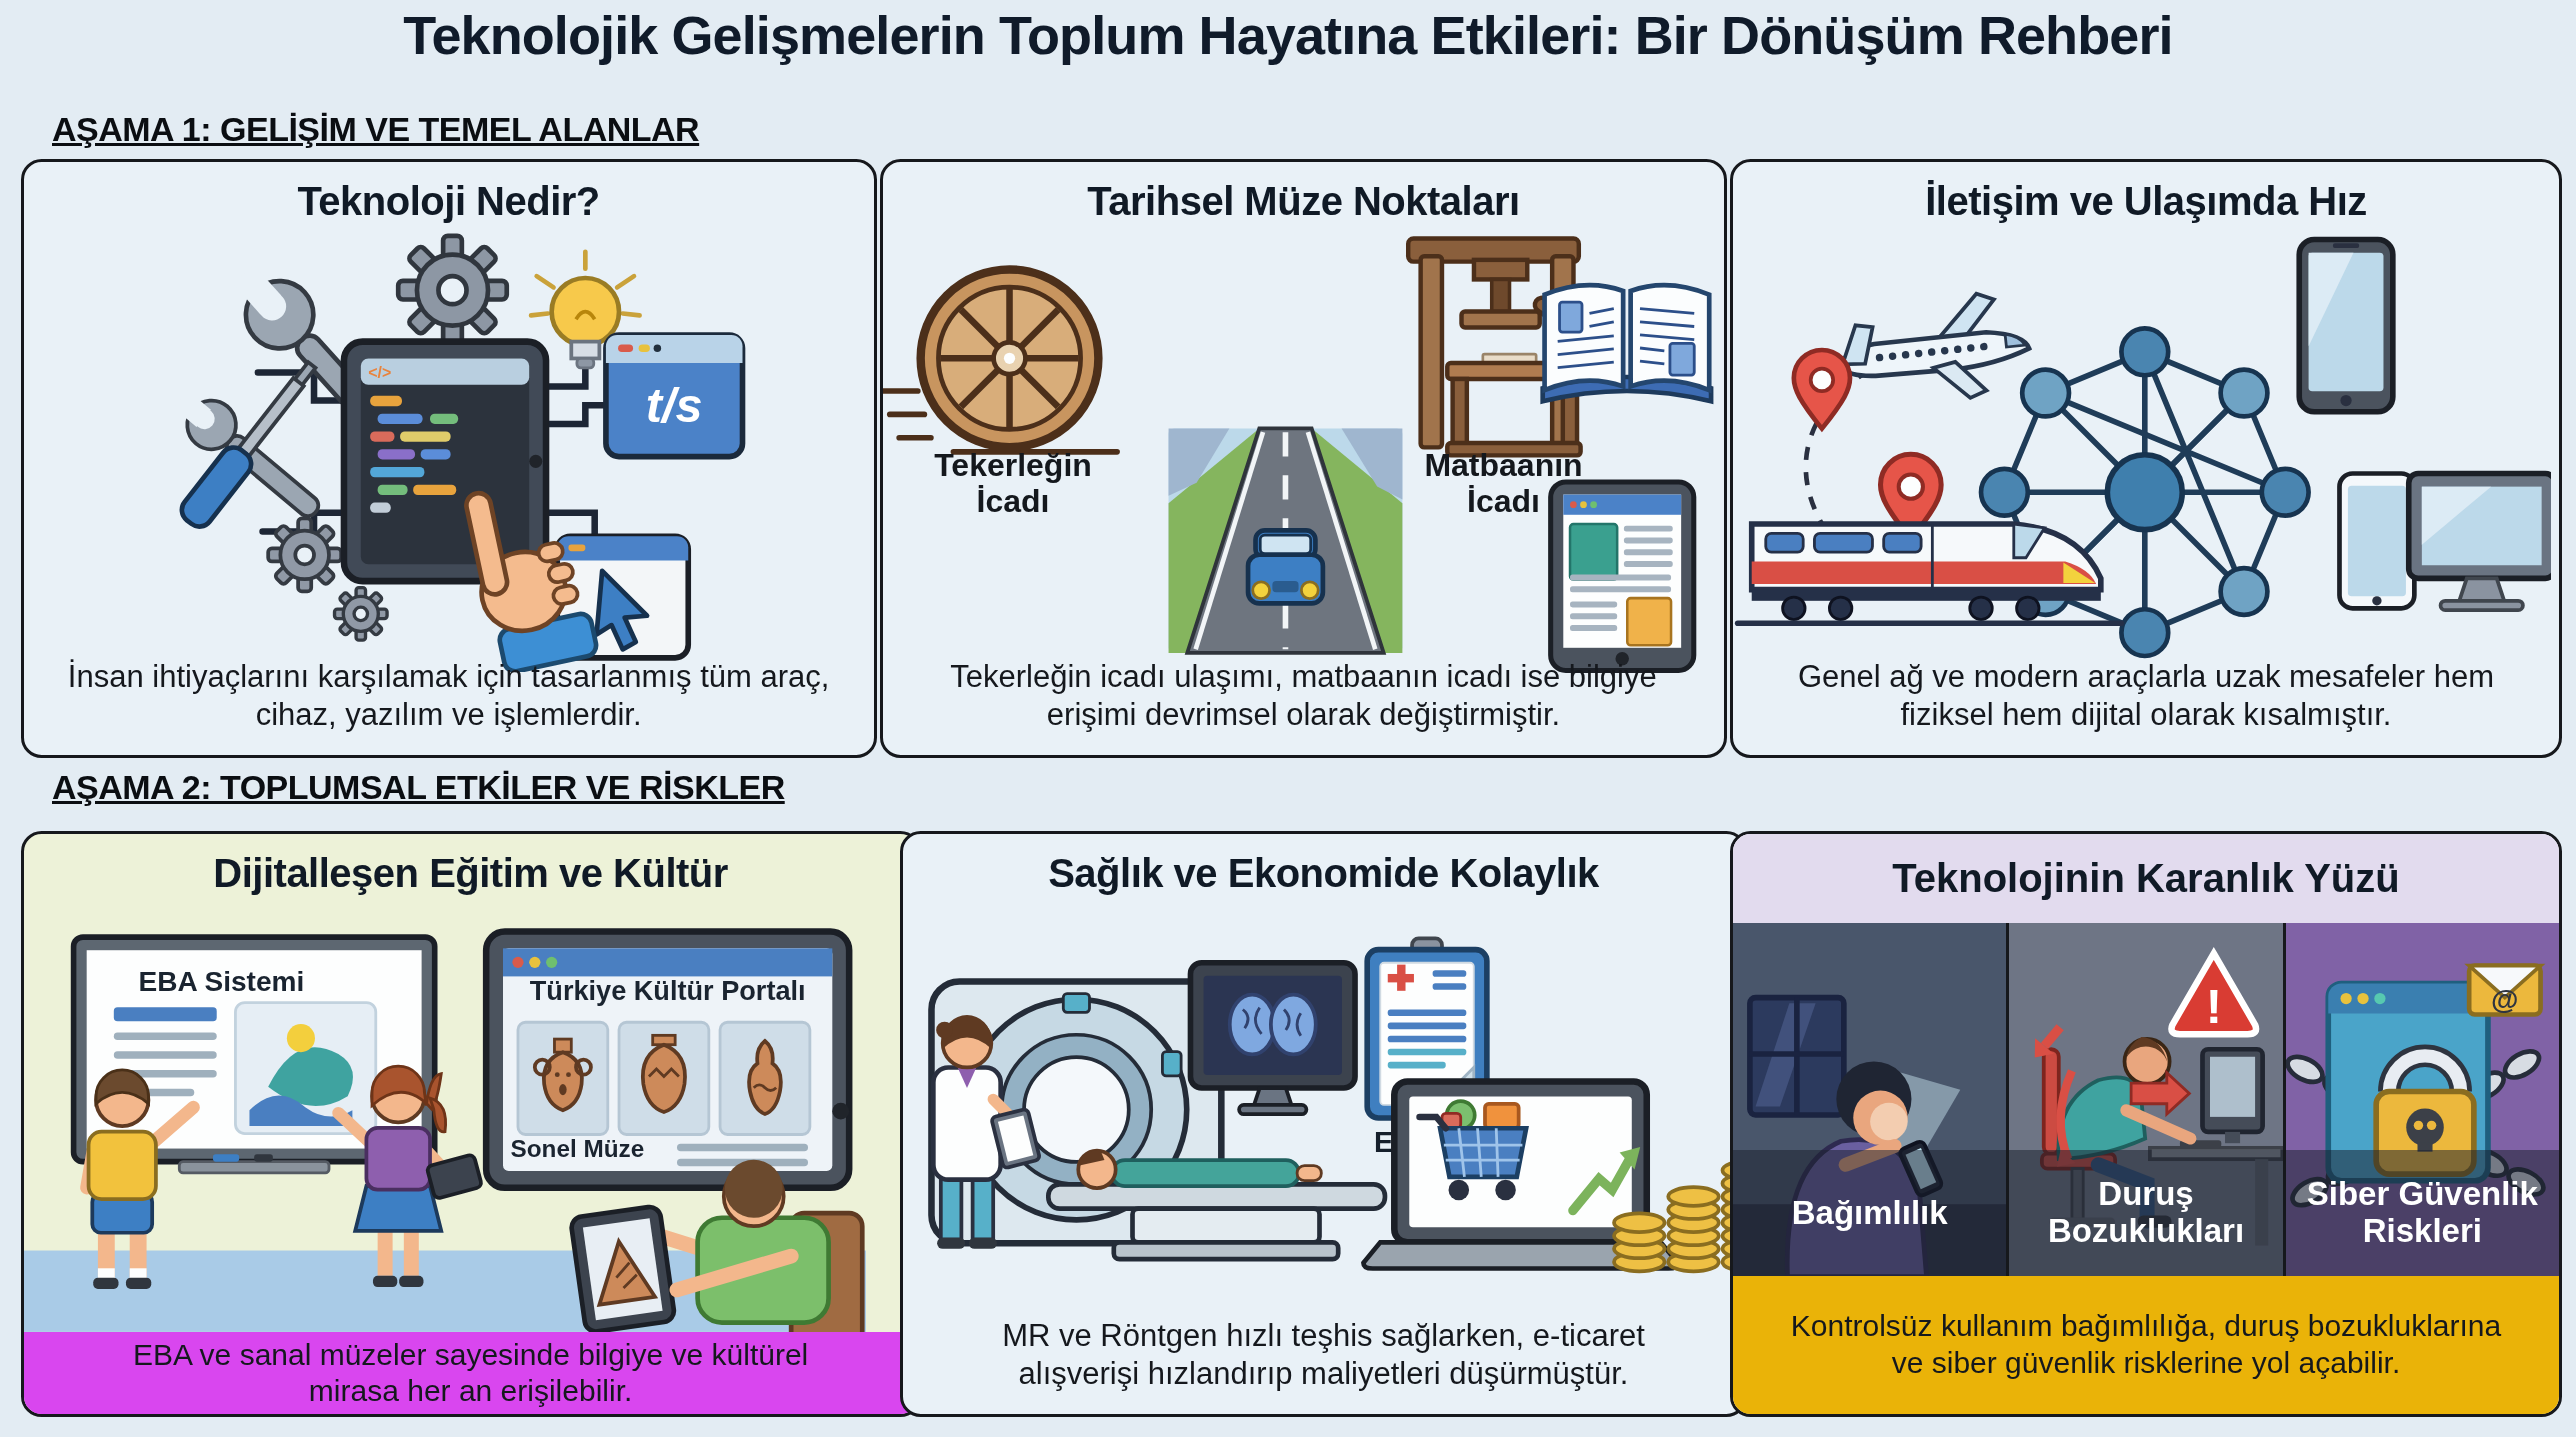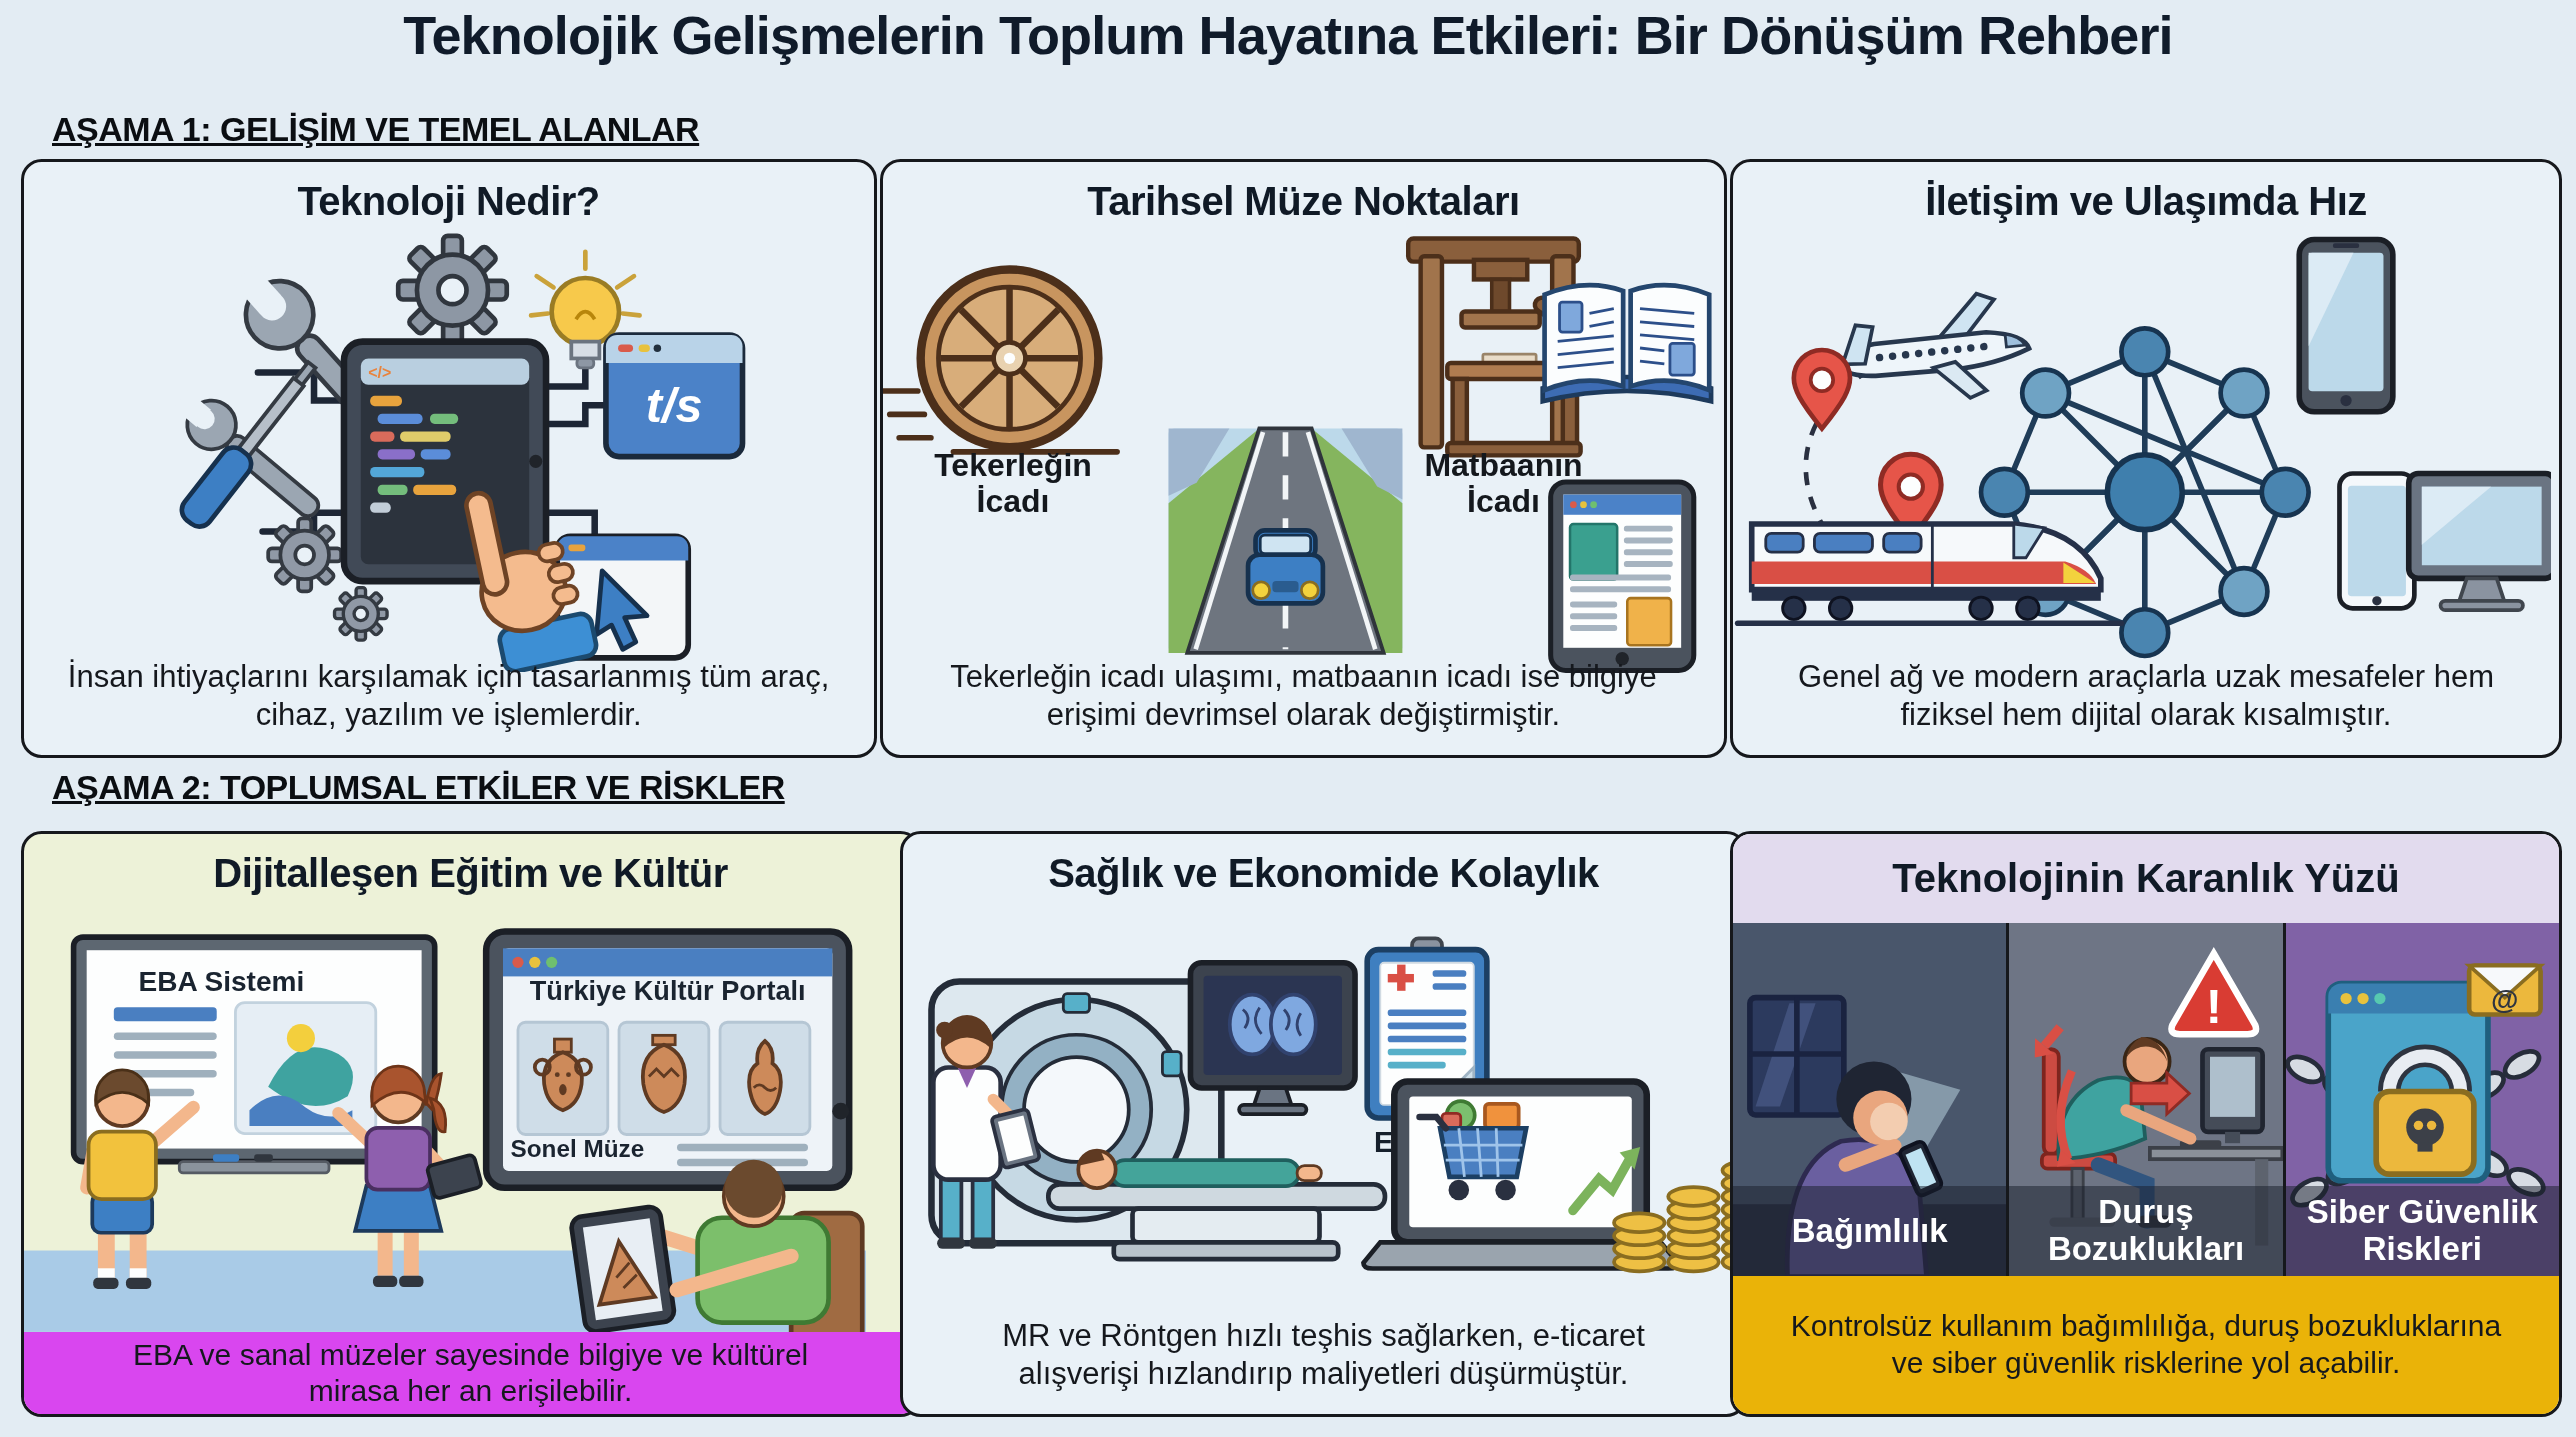--- a/index.html
+++ b/index.html
@@ -50,21 +50,21 @@
     font-size:40px;font-weight:bold;color:#101a26;border-bottom:3.7px solid #16181c;
   }
   .panels{position:absolute;top:89px;left:0;right:0;height:353px;display:flex;}
   .panel{position:relative;flex:1;overflow:hidden;}
   .panel + .panel{border-left:3.7px solid #16181c;}
   .panel svg{position:absolute;top:0;left:0;width:100%;height:100%;}
   .panel-label{
     position:absolute;left:0;right:0;bottom:0;height:90px;
     background:rgba(27,32,46,0.52);color:#fff;font-weight:bold;font-size:33px;
     display:flex;align-items:center;justify-content:center;text-align:center;
-    line-height:1.12;padding:0 15px;
+    line-height:1.12;padding:18px 15px;
   }
   .dark-caption{
     position:absolute;top:442px;left:0;right:0;bottom:0;background:#eab308;
     display:flex;align-items:center;justify-content:center;
   }
   .dark-caption .caption-inline{
     text-align:center;font-size:30px;line-height:1.22;color:#15181d;max-width:749px;
   }
 </style>
 </head>

